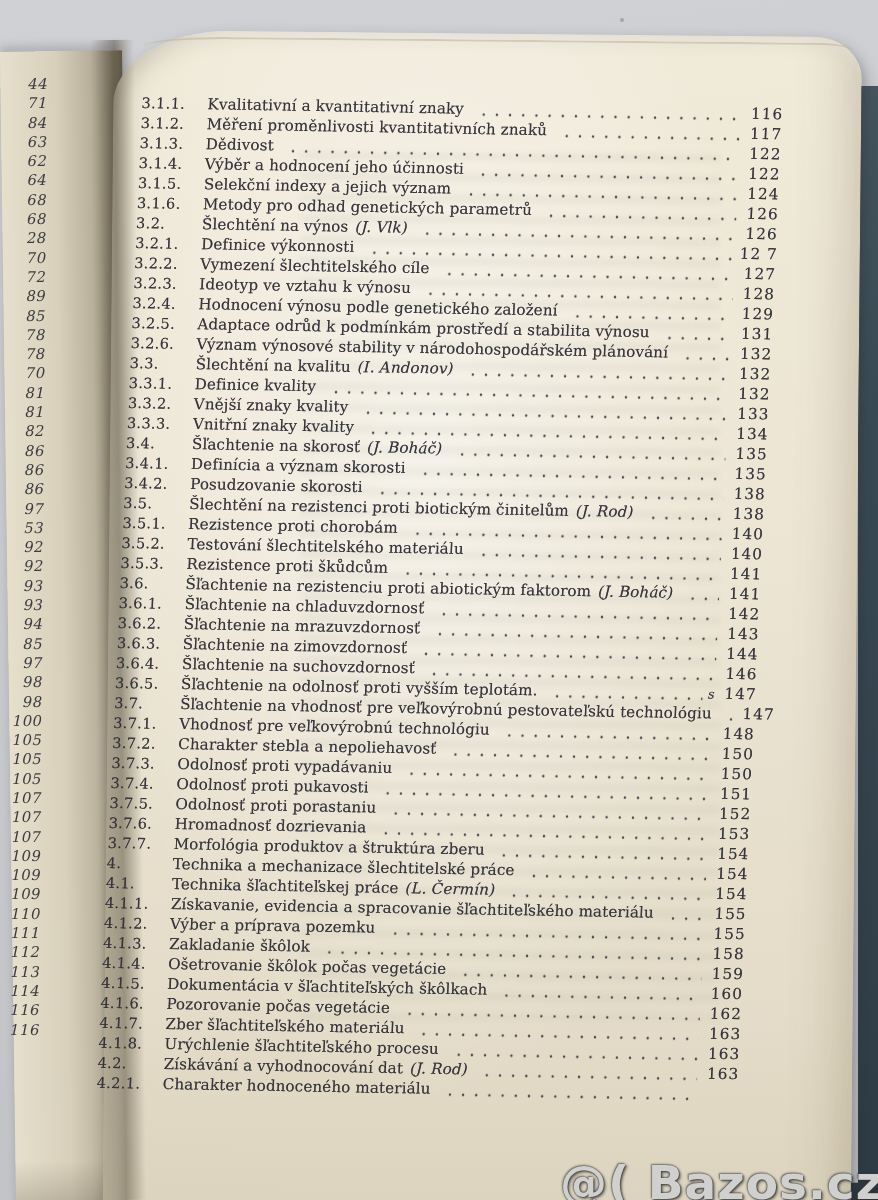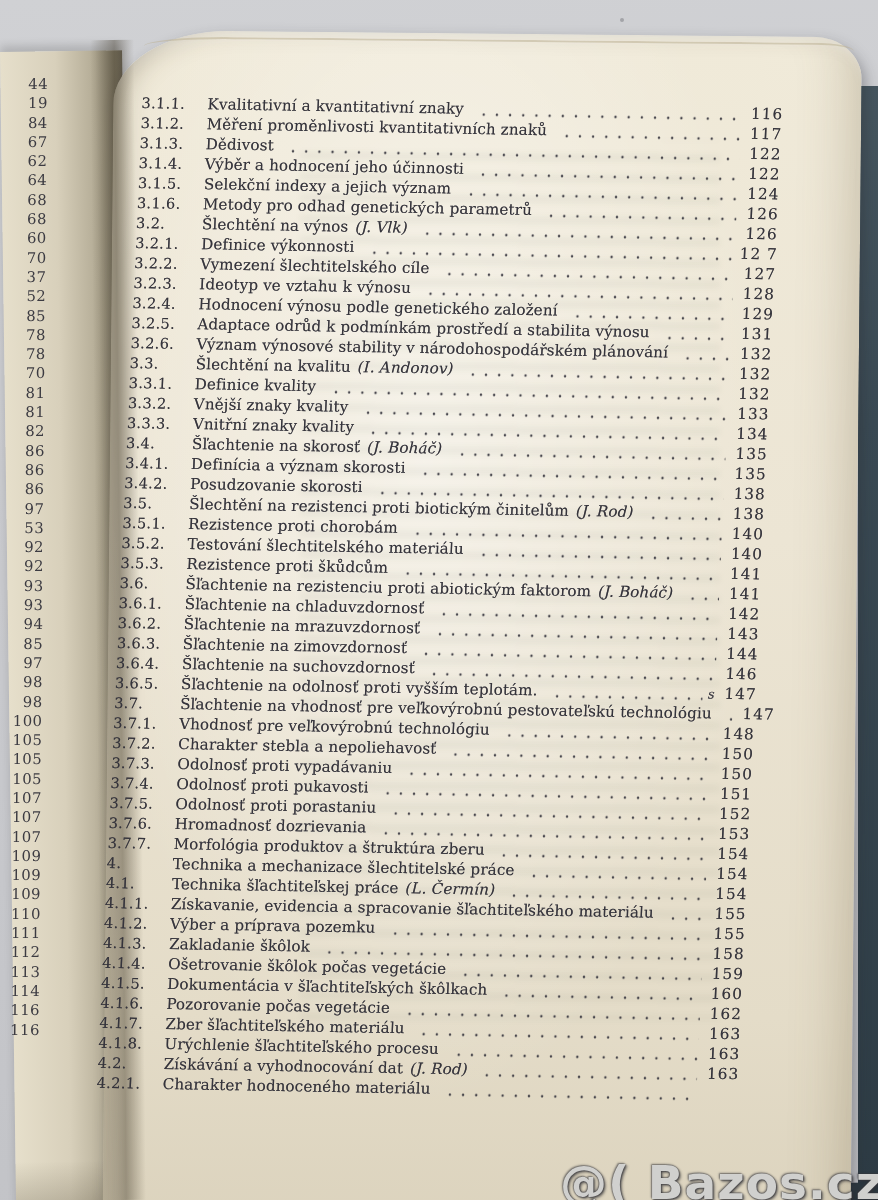--- a/index.html
+++ b/index.html
@@ -16,21 +16,21 @@
     background:#2c3840;transform:rotate(-0.5deg);}
   
   .left-page{position:absolute;left:0;top:52px;width:122px;height:1200px;
     background:linear-gradient(90deg,#e6dfcb 0%,#d8d0bb 45%,#b3ab95 78%,#867f6c 95%,#6b6557 100%);
     transform:rotate(-0.8deg);transform-origin:top left;
     box-shadow:0 -6px 8px rgba(0,0,0,.15);}
   .left-page .bshadow{position:absolute;bottom:0;left:0;right:0;height:90px;
     background:linear-gradient(180deg,rgba(60,52,35,0) 0%,rgba(60,52,35,.45) 100%);}
   .lnums{position:absolute;left:0;top:74px;width:44px;transform:skewX(-0.5deg);}
   .lnum{height:19.3px;line-height:19.3px;text-align:right;font-size:14.8px;
-    color:#3c3b42;letter-spacing:.5px;}
+    color:#3c3b42;letter-spacing:.5px;font-style:italic;}
   
   .gutter{position:absolute;left:96px;top:40px;width:44px;bottom:0;
     background:linear-gradient(90deg,rgba(50,42,25,0) 0%,rgba(50,42,25,.38) 55%,rgba(50,42,25,0) 100%);
     transform:rotate(-0.6deg);z-index:3;}
   
   .right-page{position:absolute;left:114px;top:30px;width:748px;height:1260px;
     background:
       radial-gradient(ellipse at 42% 34%,rgba(255,255,255,.5) 0%,rgba(255,255,255,0) 55%),
       linear-gradient(180deg,#f0ead9 0%,#ece5d4 40%,#e4dcc8 78%,#d9d0ba 100%);
     border-radius:115px 48px 0 0 / 74px 42px 0 0;
@@ -81,31 +81,31 @@
 
   <div class="cover-right"></div>
   <div class="cover-bottom"></div>
 
   <div class="left-page">
     <div class="bshadow"></div>
   </div>
   <div class="lnums" style="z-index:2;">
 
   <div class="lnum">44</div>
-      <div class="lnum">19</div>
+      <div class="lnum">71</div>
       <div class="lnum">84</div>
-      <div class="lnum">67</div>
+      <div class="lnum">63</div>
       <div class="lnum">62</div>
       <div class="lnum">64</div>
       <div class="lnum">68</div>
       <div class="lnum">68</div>
-      <div class="lnum">60</div>
+      <div class="lnum">28</div>
       <div class="lnum">70</div>
-      <div class="lnum">37</div>
-      <div class="lnum">52</div>
+      <div class="lnum">72</div>
+      <div class="lnum">89</div>
       <div class="lnum">85</div>
       <div class="lnum">78</div>
       <div class="lnum">78</div>
       <div class="lnum">70</div>
       <div class="lnum">81</div>
       <div class="lnum">81</div>
       <div class="lnum">82</div>
       <div class="lnum">86</div>
       <div class="lnum">86</div>
       <div class="lnum">86</div>

